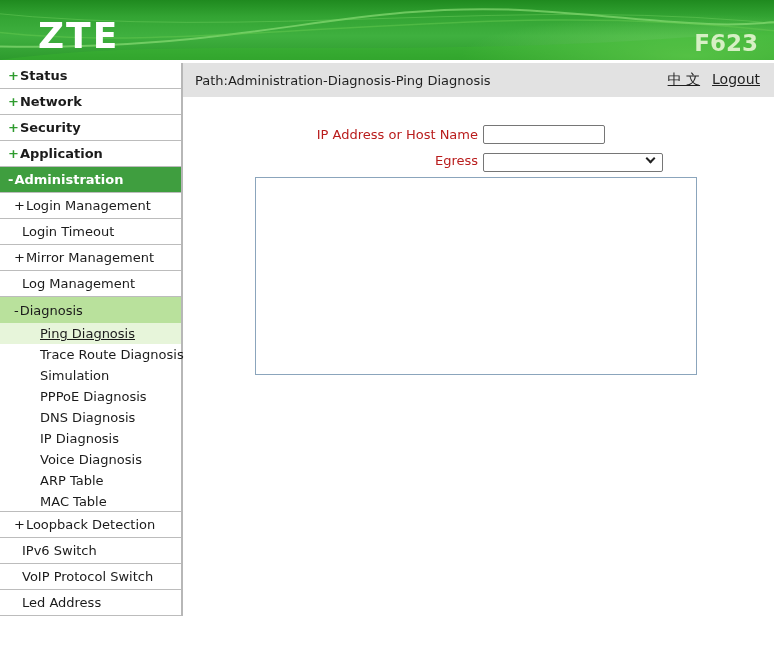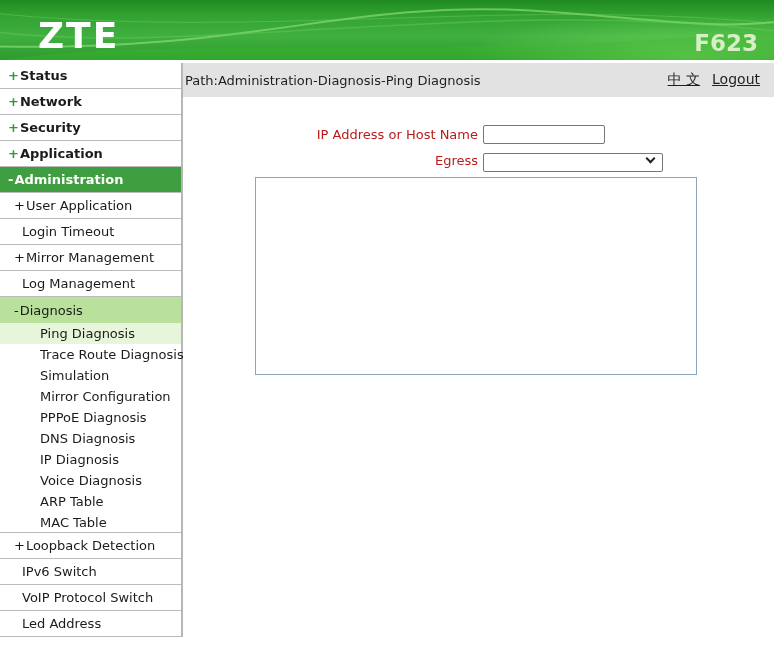--- a/index.html
+++ b/index.html
@@ -22,26 +22,26 @@
   .lvl1 .prefix { color:var(--brand-green,#2e9b2e); font-weight:bold; margin-right:1px; }
   .lvl2 { height:26px; padding-left:22px; }
   .lvl2.has-prefix { padding-left:14px; }
   .lvl2 .prefix { color:#1b1b1b; margin-right:1px; }
   .lvl3 { height:21px; padding-left:40px; border-bottom:none; }
   .lvl3.force-border { border-bottom:1px solid #bcbcbc;align-items:center; }
   .no-border { border-bottom:none !important; }
   .active { background:var(--active-green,#3f9e3f); color:#fff; }
   .active .prefix { color:#fff; }
   .open { background:var(--open-green,#b9e19c); }
-  .selected { background:var(--selected-green,#e7f5da); }
+  .selected { background:var(--selected-green,#e7f5da);text-decoration:underline; }
 
   
   .main { flex:1; min-width:0; }
   .topbar { height:34px; background:#e2e2e2; display:flex; align-items:center;
-            justify-content:space-between; padding:0 14px 0 2px;gap:26px; }
+            justify-content:space-between; padding:0 14px 0 12px;gap:26px; }
   .topbar .path { font-size:13px; color:#1f1f1f; }
   .topbar .links { display:flex; gap:12px; }
   .topbar a { font-size:14px; color:#1f1f1f; text-decoration:underline; cursor:pointer; }
 
   .form-area { margin-top:28px; }
   .form-row { display:flex; align-items:center; margin-bottom:7px; }
   .form-row .flabel { width:300px; text-align:right; padding-right:5px;
                       font-size:13px; color:#b91c1c; }
   .txt-input { width:122px; height:19px; border:1px solid #767676; border-radius:2px;
                background:#fff; font-size:12px; padding:0 3px;
@@ -100,21 +100,21 @@
       <div class="sb-item lvl1 has-prefix">
         <span class="prefix">+</span>
         <span class="lbl">Application</span>
       </div>
       <div class="sb-item lvl1 has-prefix active">
         <span class="prefix">-</span>
         <span class="lbl">Administration</span>
       </div>
       <div class="sb-item lvl2 has-prefix">
         <span class="prefix">+</span>
-        <span class="lbl">User Application</span>
+        <span class="lbl">Login Management</span>
       </div>
       <div class="sb-item lvl2">
         <span class="lbl">Login Timeout</span>
       </div>
       <div class="sb-item lvl2 has-prefix">
         <span class="prefix">+</span>
         <span class="lbl">Mirror Management</span>
       </div>
       <div class="sb-item lvl2">
         <span class="lbl">Log Management</span>
@@ -124,23 +124,20 @@
         <span class="lbl">Diagnosis</span>
       </div>
       <div class="sb-item lvl3 selected">
         <span class="lbl">Ping Diagnosis</span>
       </div>
       <div class="sb-item lvl3">
         <span class="lbl">Trace Route Diagnosis</span>
       </div>
       <div class="sb-item lvl3">
         <span class="lbl">Simulation</span>
-      </div>
-      <div class="sb-item lvl3">
-        <span class="lbl">Mirror Configuration</span>
       </div>
       <div class="sb-item lvl3">
         <span class="lbl">PPPoE Diagnosis</span>
       </div>
       <div class="sb-item lvl3">
         <span class="lbl">DNS Diagnosis</span>
       </div>
       <div class="sb-item lvl3">
         <span class="lbl">IP Diagnosis</span>
       </div>

